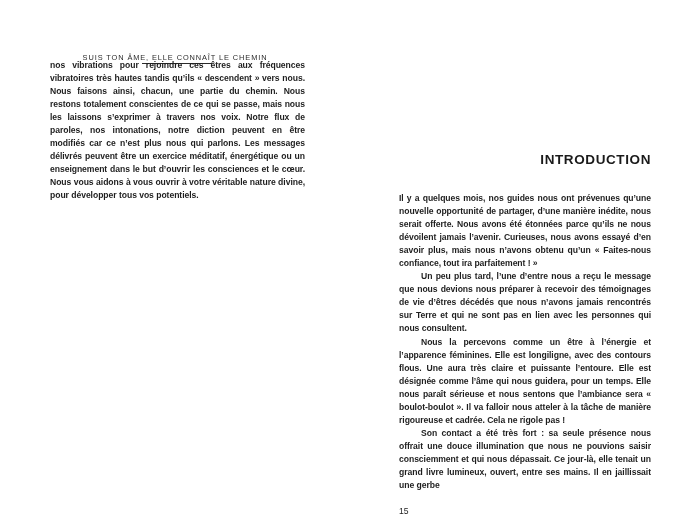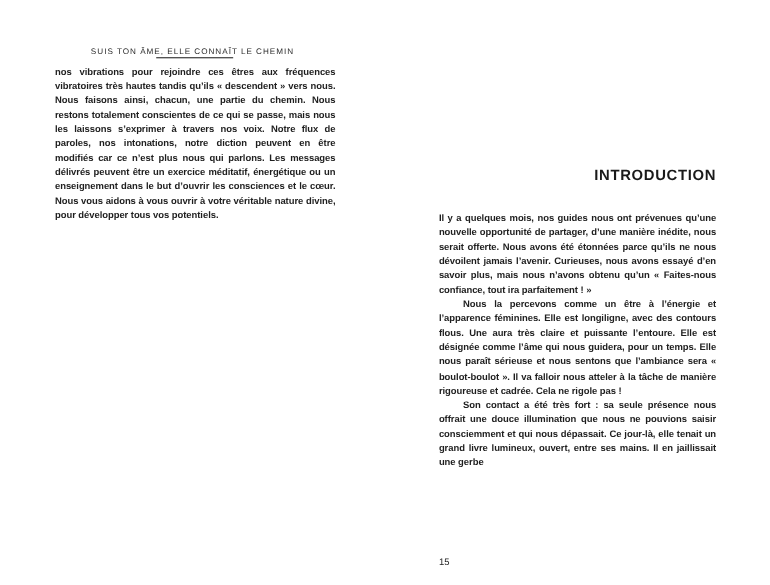--- a/index.html
+++ b/index.html
@@ -1,20 +1,20 @@
 <!DOCTYPE html>
 <html><head>
 <meta charset="utf-8">
 <style>
   html, body { margin: 0; padding: 0; }
   body {
     width: 700px; height: 532px; background: #ffffff; position: relative; overflow: hidden;
     font-family: "Liberation Sans", sans-serif; color: #1e1e1e;
   }
-  .page { position: absolute; top: 5px; height: 464px; }
+  .page { position: absolute; top: 16px; height: 464px; }
   .page-left { left: 0; width: 350px; }
   .page-right { left: 350px; width: 350px; }
 
   .running-head {
     position: absolute; top: 37px; left: 0; width: 350px; text-align: center;
     font-size: 7.4px; letter-spacing: 0.9px; color: #2a2a2a;
   }
   .head-rule {
     position: absolute; top: 47px; left: 142px; width: 70px; height: 1px; background: #2a2a2a;
   }
@@ -44,16 +44,17 @@
   <div class="head-rule"></div>
 </div>
 <div class="body-text body-left">
   <p>nos vibrations pour rejoindre ces êtres aux fréquences vibratoires très hautes tandis qu’ils « descendent » vers nous. Nous faisons ainsi, chacun, une partie du chemin. Nous restons totalement conscientes de ce qui se passe, mais nous les laissons s’exprimer à travers nos voix. Notre flux de paroles, nos intonations, notre diction peuvent en être modifiés car ce n’est plus nous qui parlons. Les messages délivrés peuvent être un exercice méditatif, énergétique ou un enseignement dans le but d’ouvrir les consciences et le cœur. Nous vous aidons à vous ouvrir à votre véritable nature divine, pour développer tous vos potentiels.</p>
 </div>
 
 <div class="page page-right"></div>
 <div class="chapter-title">INTRODUCTION</div>
 <div class="body-text body-right">
   <p>Il y a quelques mois, nos guides nous ont prévenues qu’une nouvelle opportunité de partager, d’une manière inédite, nous serait offerte. Nous avons été étonnées parce qu’ils ne nous dévoilent jamais l’avenir. Curieuses, nous avons essayé d’en savoir plus, mais nous n’avons obtenu qu’un « Faites-nous confiance, tout ira parfaitement ! »</p>
+  <p class="indent">Un peu plus tard, l’une d’entre nous a reçu le message que nous devions nous préparer à recevoir des témoignages de vie d’êtres décédés que nous n’avons jamais rencontrés sur Terre et qui ne sont pas en lien avec les personnes qui nous consultent.</p>
   <p class="indent">Nous la percevons comme un être à l’énergie et l’apparence féminines. Elle est longiligne, avec des contours flous. Une aura très claire et puissante l’entoure. Elle est désignée comme l’âme qui nous guidera, pour un temps. Elle nous paraît sérieuse et nous sentons que l’ambiance sera « boulot-boulot ». Il va falloir nous atteler à la tâche de manière rigoureuse et cadrée. Cela ne rigole pas !</p>
   <p class="indent">Son contact a été très fort : sa seule présence nous offrait une douce illumination que nous ne pouvions saisir consciemment et qui nous dépassait. Ce jour-là, elle tenait un grand livre lumineux, ouvert, entre ses mains. Il en jaillissait une gerbe</p>
 </div>
 <div class="page-number">15</div>
 
 </body></html>

